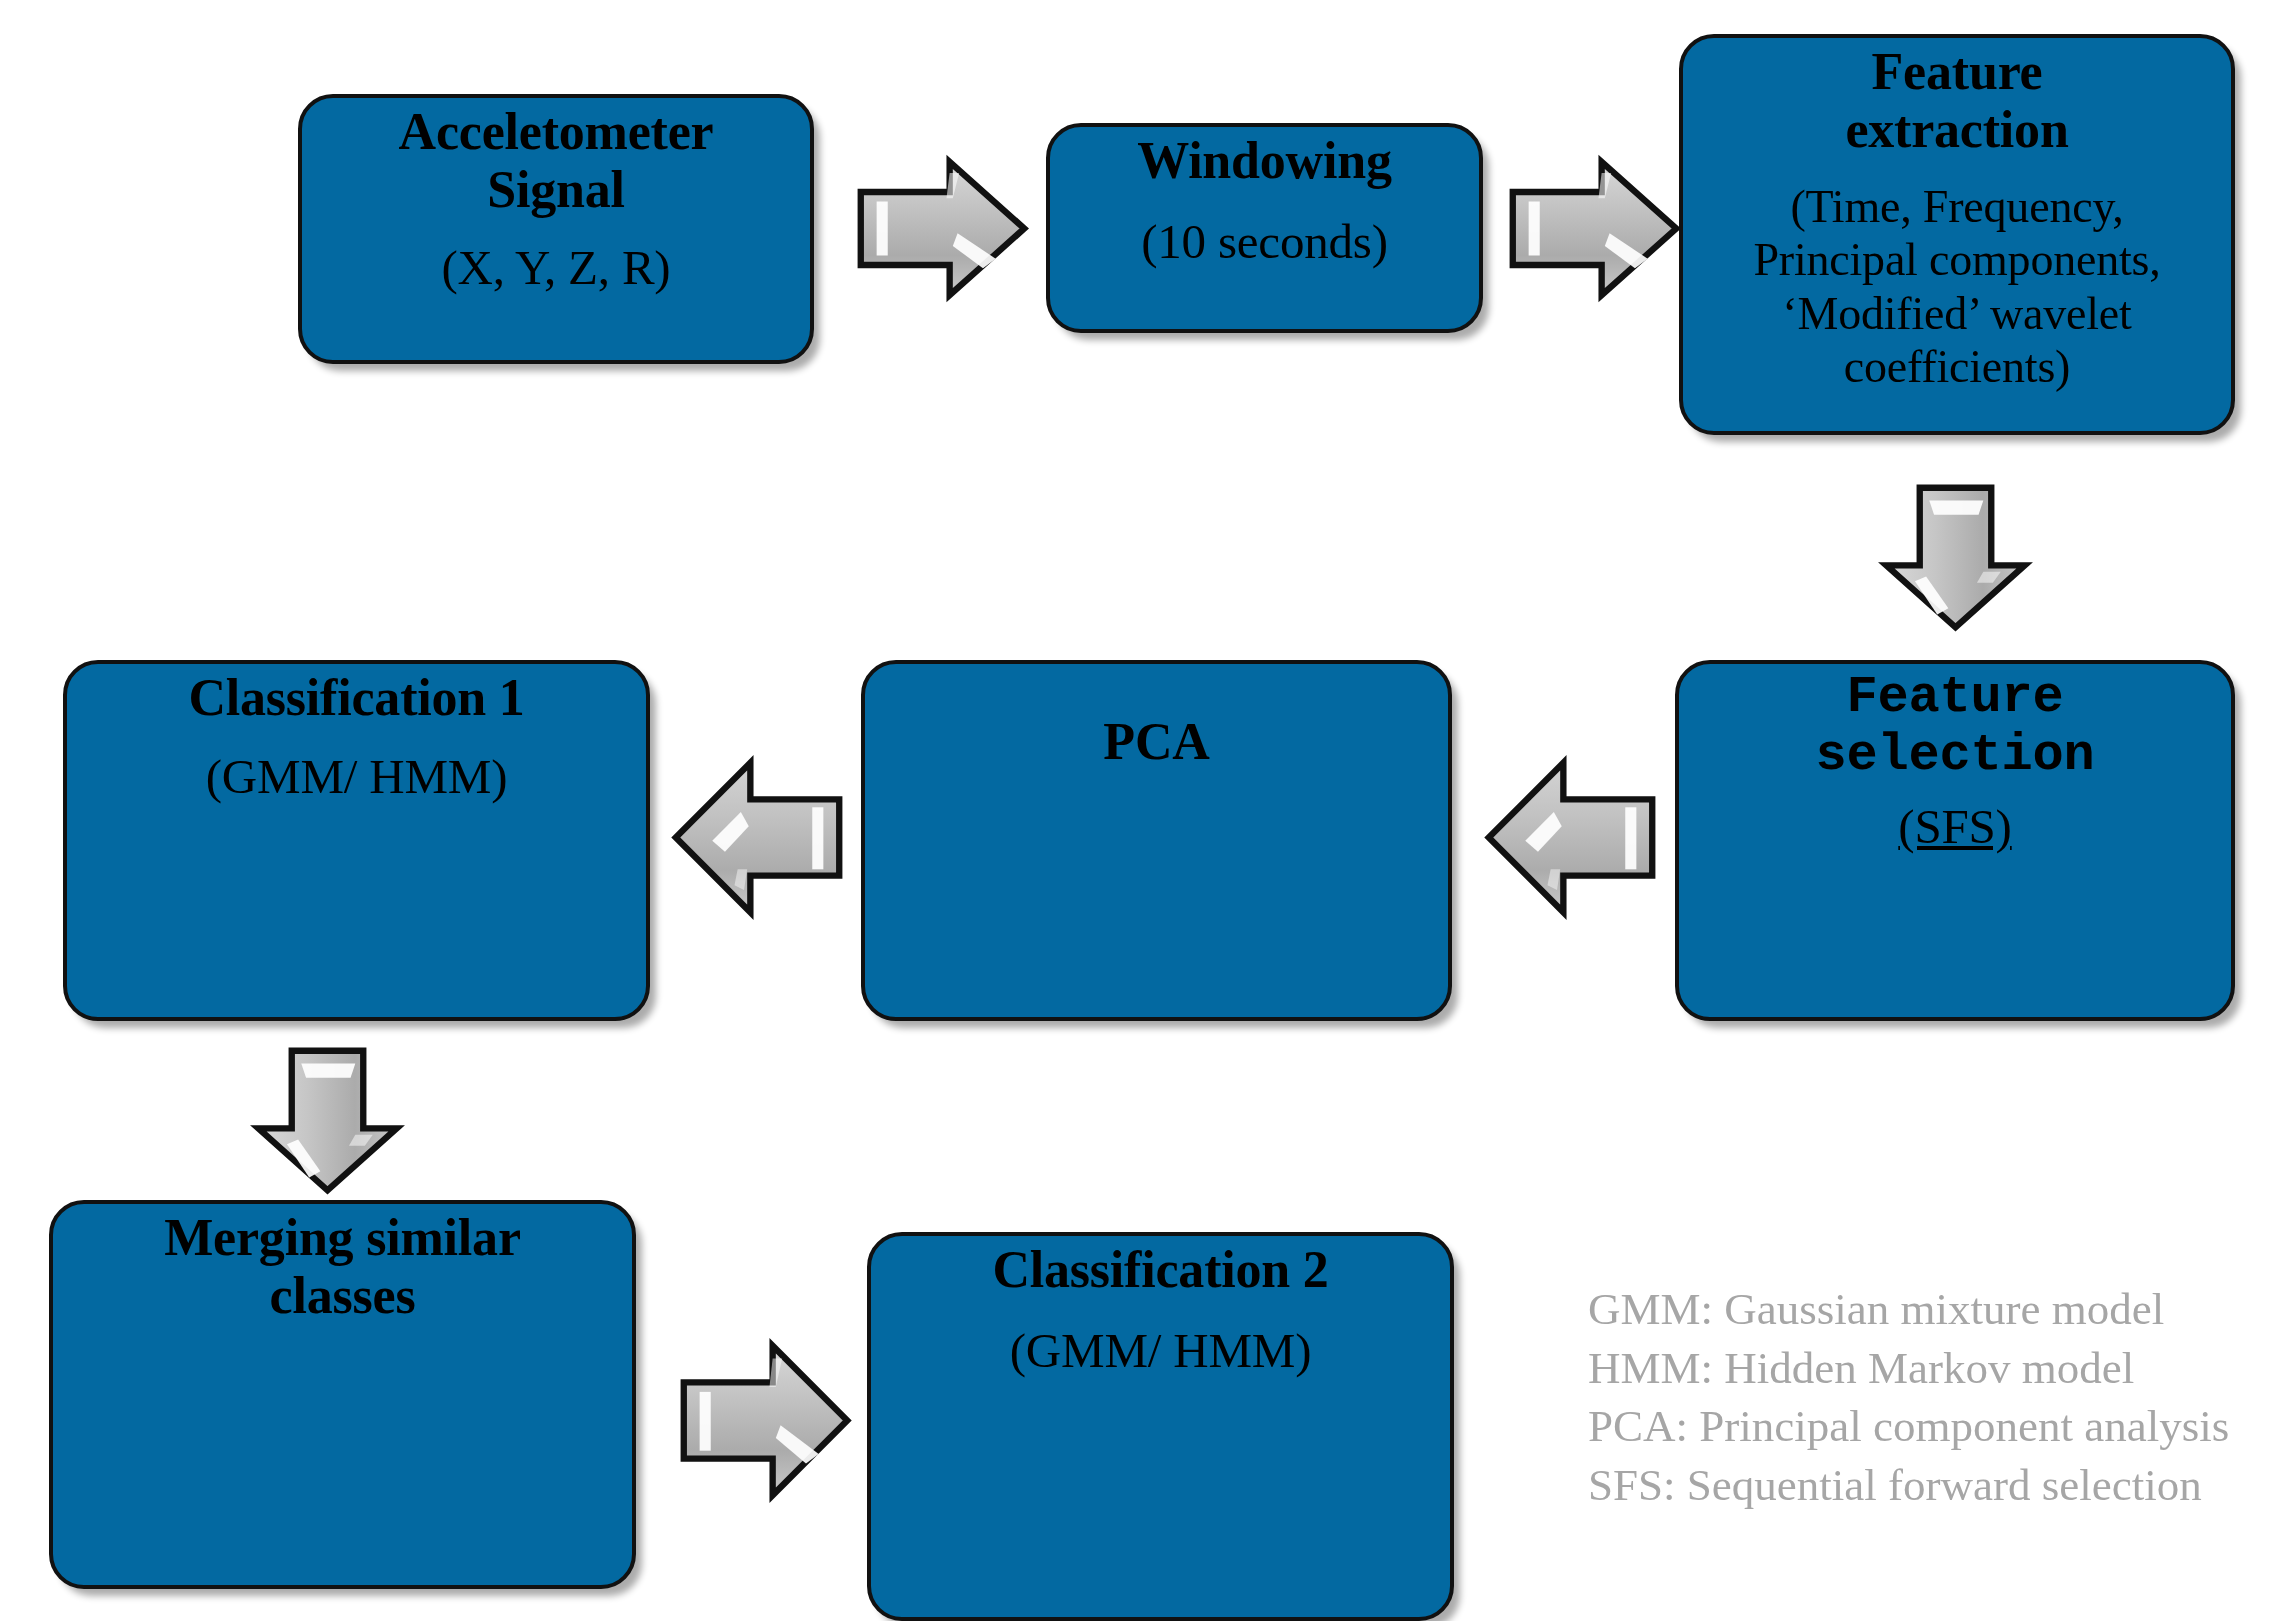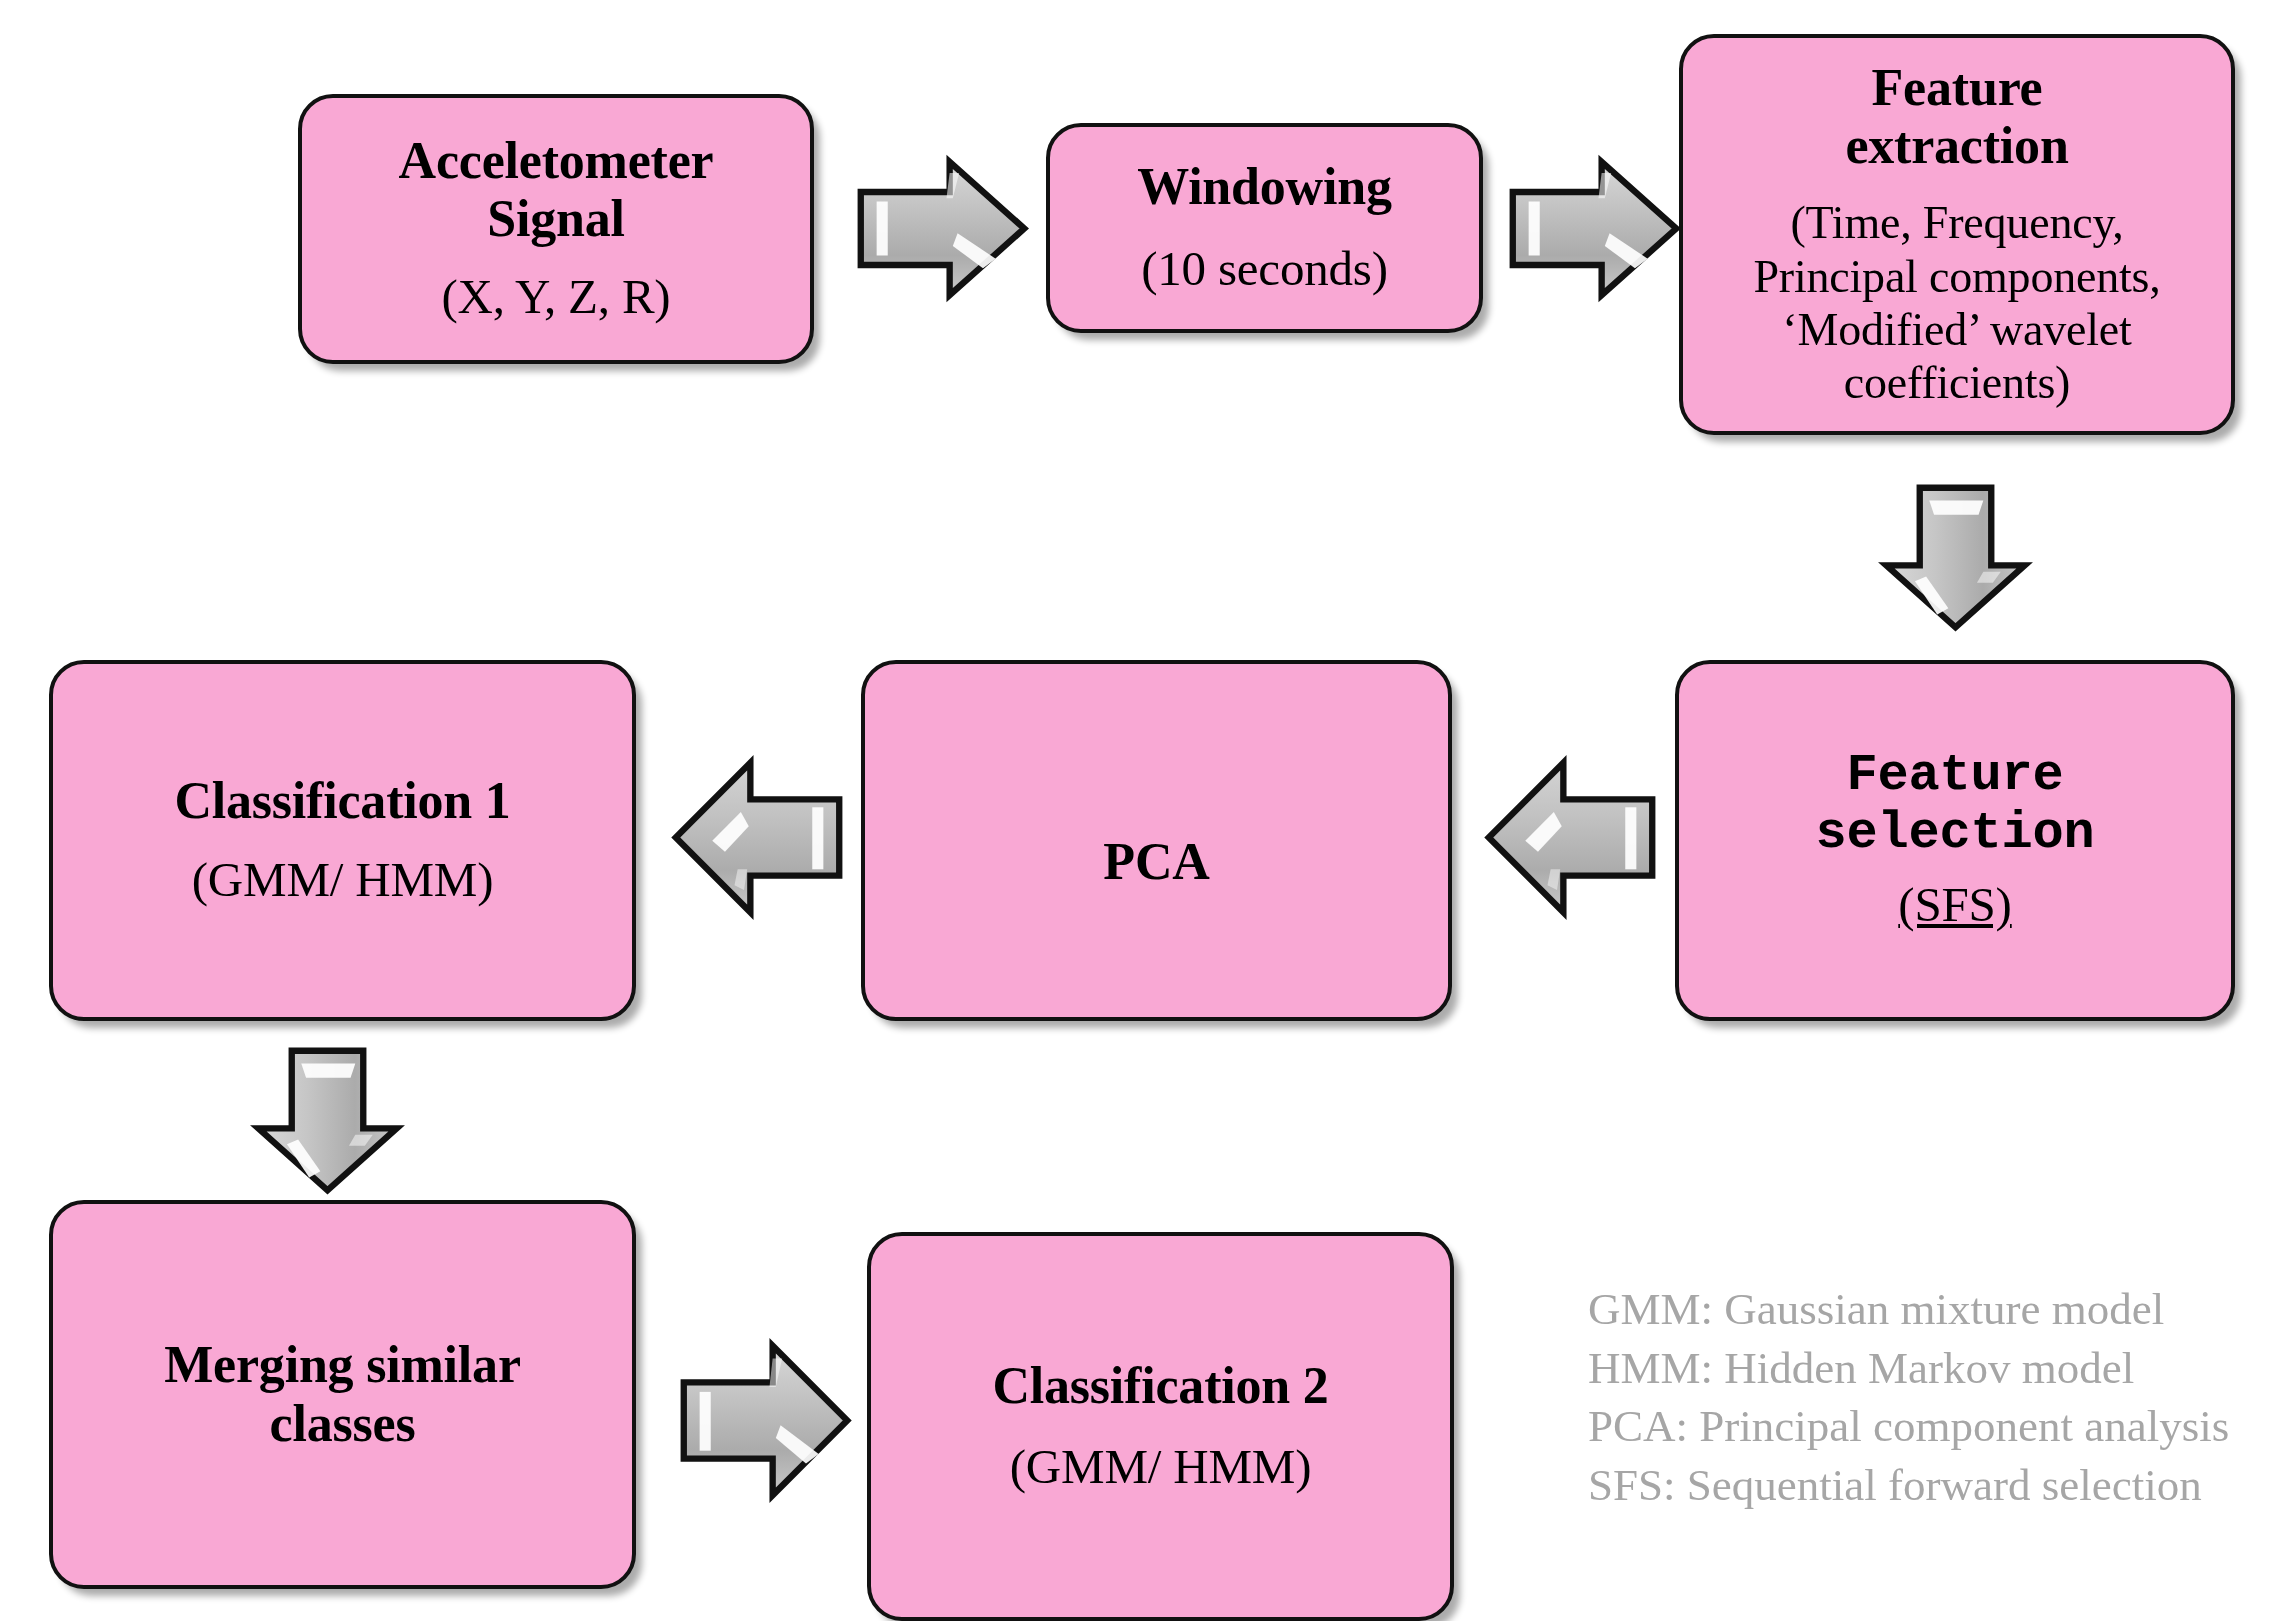--- a/index.html
+++ b/index.html
@@ -15,27 +15,26 @@
     width: 2273px;
     height: 1622px;
     background: #ffffff;
     overflow: hidden;
   }
 
   
   .node {
     position: absolute;
     box-sizing: border-box;
-    background: #f9a8d4;
+    background: #0369a1;
     border: 4px solid #111111;
     border-radius: 35px;
     display: flex;
     flex-direction: column;
     align-items: center;
-    justify-content: center;
     text-align: center;
     padding: 4.8px 14.3px;
     box-shadow: 8px 8.7px 7.1px -2.4px rgba(0,0,0,0.33);
   }
   .node .title {
     font-weight: bold;
     color: #000000;
     line-height: 1.12;
     letter-spacing: -0.2px;
   }
@@ -131,21 +130,21 @@
           <stop offset="100%" stop-color="#c9c9c9"></stop>
         </linearGradient>
       </defs>
       <polygon points="50,6 140,6 140,104 182,104 95,182 8,104 50,104" fill="url(#gD1)" stroke="#111111" stroke-width="8" stroke-linejoin="miter"></polygon>
       <polygon points="62,22 130,22 124,40 68,40" fill="#ffffff" opacity="0.92"></polygon>
       <polygon points="58,118 86,158 72,166 44,124" fill="#ffffff" opacity="0.92"></polygon>
       <polygon points="130,112 152,112 142,126 122,126" fill="#ffffff" opacity="0.5"></polygon>
     </svg>
   </div>
 
-  <div class="node" style="left:49px; top:660px; width:587px; height:361px;">
+  <div class="node" style="left:63px; top:660px; width:587px; height:361px;">
     <div class="title" style="font-size:52px;">Classification 1</div>
     <div class="sub" style="font-size:49px; margin-top:22px;">(GMM/ HMM)</div>
   </div>
 
   <div class="arrow" style="left:671px; top:758px; width:173px; height:159px;">
     <svg viewBox="0 0 218 200" preserveAspectRatio="none" aria-hidden="true">
       <defs>
         <linearGradient id="gL1" x1="0" y1="0" x2="0" y2="1">
           <stop offset="0%" stop-color="#d4d4d4"></stop>
           <stop offset="35%" stop-color="#c2c2c2"></stop>

